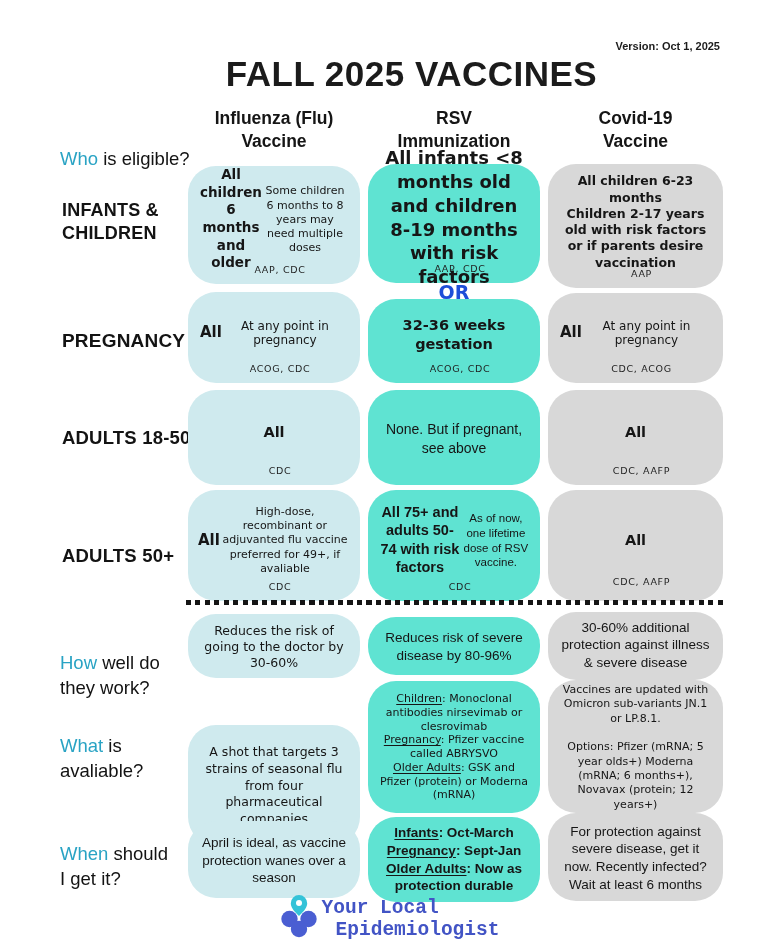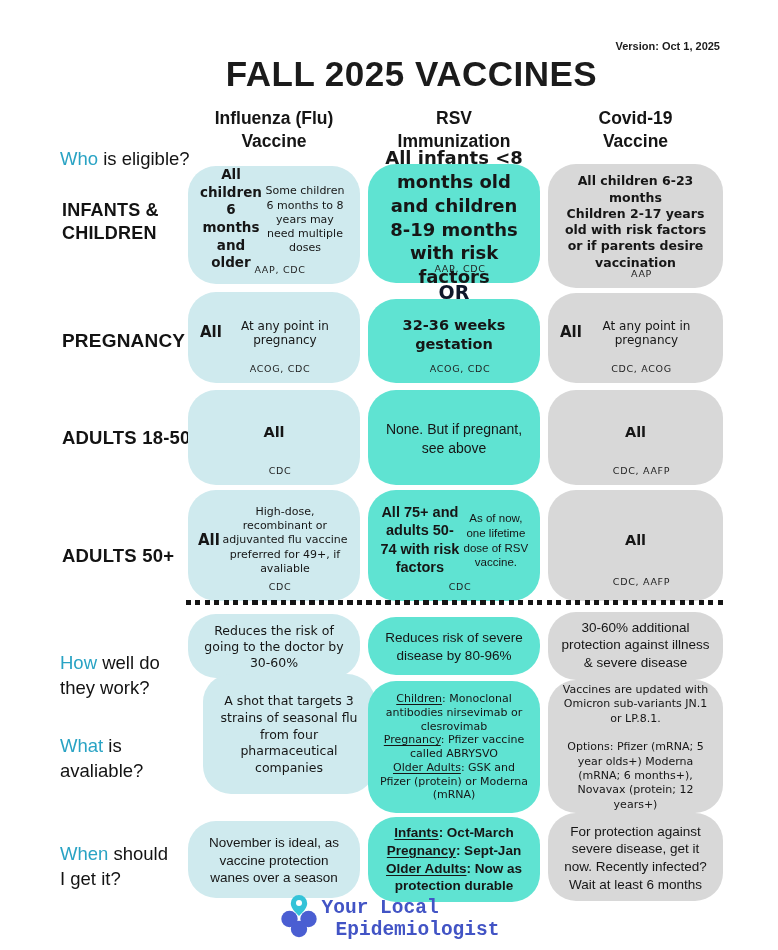--- a/index.html
+++ b/index.html
@@ -33,21 +33,21 @@
 
   .round{font-family:"DejaVu Sans",sans-serif;}
   .cond{font-family:"Liberation Sans",sans-serif;}
 
   .cell-title{font-weight:bold;white-space:pre-line;font-family:"DejaVu Sans",sans-serif;}
   .cell-body{white-space:pre-line;margin-top:2px;}
   .cell-source{position:absolute;bottom:9px;left:12px;right:0;text-align:center;font-size:9.5px;
                letter-spacing:.7px;color:#1e1e1e;font-family:"DejaVu Sans",sans-serif;}
 
   .or{position:absolute;left:368px;width:172px;top:281px;text-align:center;font-size:19px;
-      font-weight:bold;font-family:"DejaVu Sans",sans-serif;color:#0f172a;}
+      font-weight:bold;font-family:"DejaVu Sans",sans-serif;color:#1d4ed8;}
 
   .dotted{position:absolute;left:186px;top:600px;width:540px;height:5px;
           background-image:repeating-linear-gradient(90deg,#151515 0 5px,transparent 5px 9.5px);}
 
   .part{display:block;}
   .u{text-decoration:underline;text-underline-offset:2px;}
 
   .logo{position:absolute;left:0;right:0;top:892px;display:flex;justify-content:center;
         align-items:flex-start;gap:3px;}
   .logo-text{font-family:Liberation Mono, monospace;font-weight:bold;color:var(--logo_blue);
@@ -145,40 +145,40 @@
   </div>
   <div class="cell bg-rsv col-rsv nosrc" style="top:617px;height:58px;">
     <div class="cell-body cond" style="font-size:13.5px;line-height:1.3;">Reduces risk of severe disease by 80-96%</div>
   </div>
   <div class="cell bg-covid col-covid nosrc" style="top:612px;height:68px;align-items:flex-end;">
     <div class="cell-body cond" style="font-size:13.5px;line-height:1.32;">30-60% additional protection against illness &amp; severe disease</div>
   </div>
 
   <div class="q" style="top:734px;"><span class="acc">What</span><span> is
 avaliable?</span></div>
-  <div class="cell bg-flu col-flu nosrc" style="top:674px;height:120px;margin-left:15px;">
+  <div class="cell bg-flu col-flu nosrc" style="top:725px;height:120px;">
     <div class="cell-body round" style="font-size:12.5px;line-height:1.35;">A shot that targets 3 strains of seasonal flu from four pharmaceutical companies</div>
   </div>
   <div class="cell bg-rsv col-rsv nosrc round" style="top:681px;height:132px;padding:8px 8px;">
     <div style="font-size:11px;line-height:1.25;">
       <div class="part"><span class="u">Children</span><span>: Monoclonal antibodies nirsevimab or clesrovimab</span></div>
       <div class="part"><span class="u">Pregnancy</span><span>: Pfizer vaccine called ABRYSVO</span></div>
       <div class="part"><span class="u">Older Adults</span><span>: GSK and Pfizer (protein) or Moderna (mRNA)</span></div>
     </div>
   </div>
   <div class="cell bg-covid col-covid nosrc" style="top:680px;height:133px;padding:6px 10px;">
     <div class="cell-body round" style="font-size:11px;line-height:1.3;">Vaccines are updated with Omicron sub-variants JN.1 or LP.8.1.
 
 Options: Pfizer (mRNA; 5 year olds+) Moderna (mRNA; 6 months+), Novavax (protein; 12 years+)</div>
   </div>
 
   <div class="q" style="top:842px;"><span class="acc">When</span><span> should
 I get it?</span></div>
   <div class="cell bg-flu col-flu nosrc" style="top:821px;height:77px;">
-    <div class="cell-body cond" style="font-size:13.5px;line-height:1.3;">November is ideal, as vaccine protection wanes over a season</div>
+    <div class="cell-body cond" style="font-size:13.5px;line-height:1.3;">April is ideal, as vaccine protection wanes over a season</div>
   </div>
   <div class="cell bg-rsv col-rsv nosrc cond" style="top:817px;height:85px;">
     <div style="font-size:13.5px;line-height:1.3;font-weight:bold;">
       <div class="part"><span class="u">Infants</span><span>: Oct-March</span></div>
       <div class="part"><span class="u">Pregnancy</span><span>: Sept-Jan</span></div>
       <div class="part"><span class="u">Older Adults</span><span>: Now as protection durable</span></div>
     </div>
   </div>
   <div class="cell bg-covid col-covid nosrc" style="top:813px;height:88px;">
     <div class="cell-body cond" style="font-size:13.5px;line-height:1.3;">For protection against severe disease, get it now. Recently infected? Wait at least 6 months</div>

